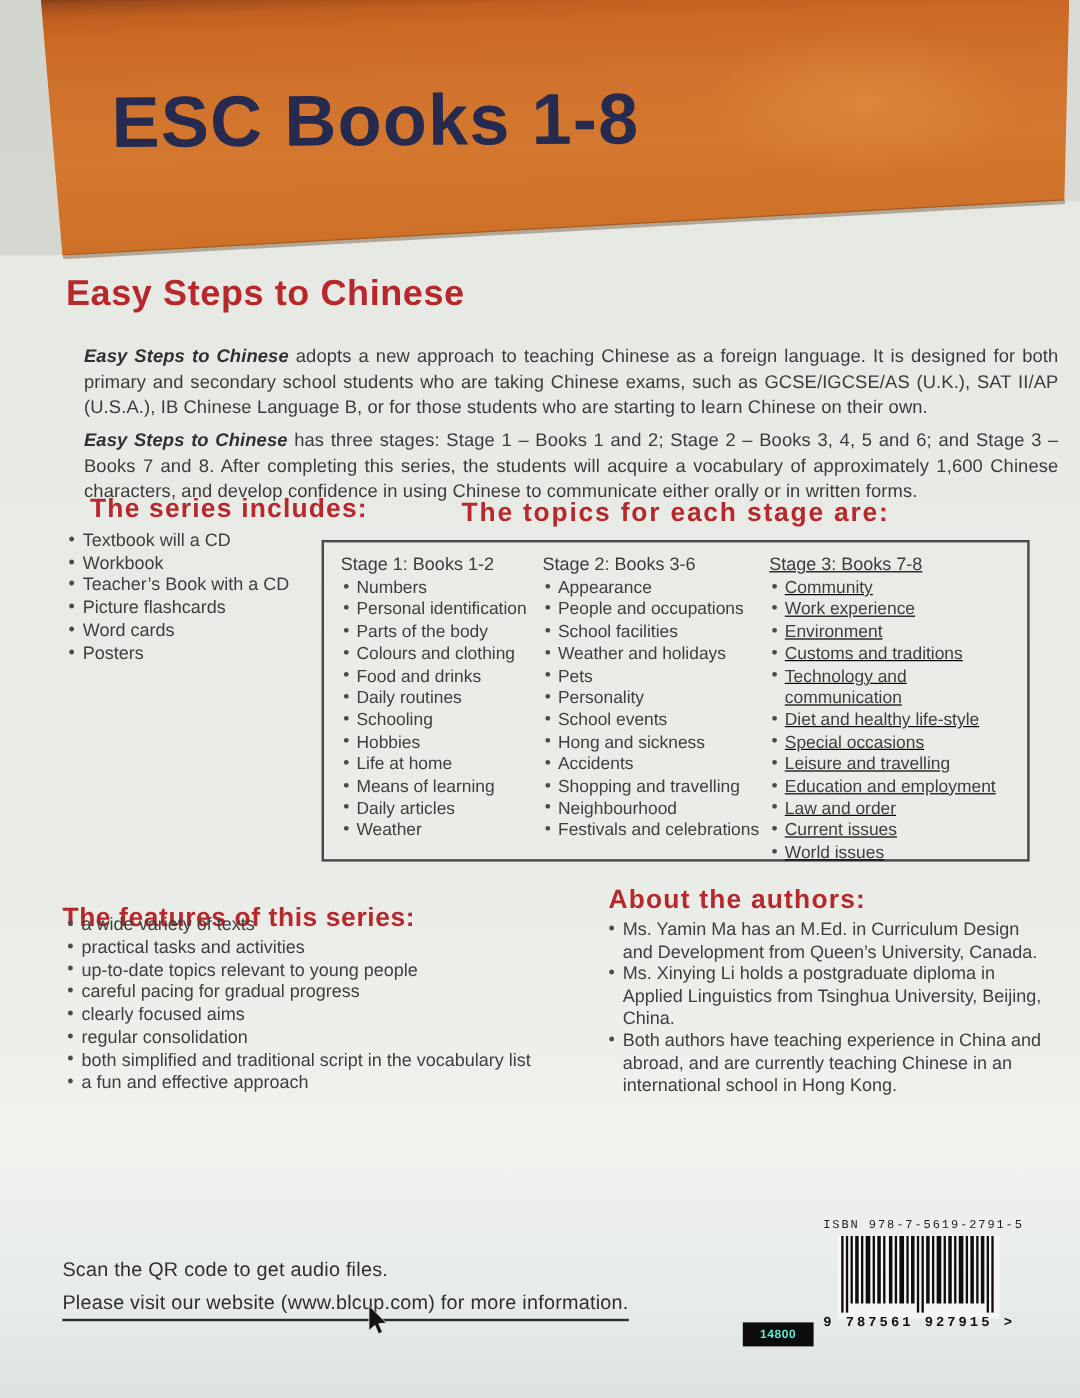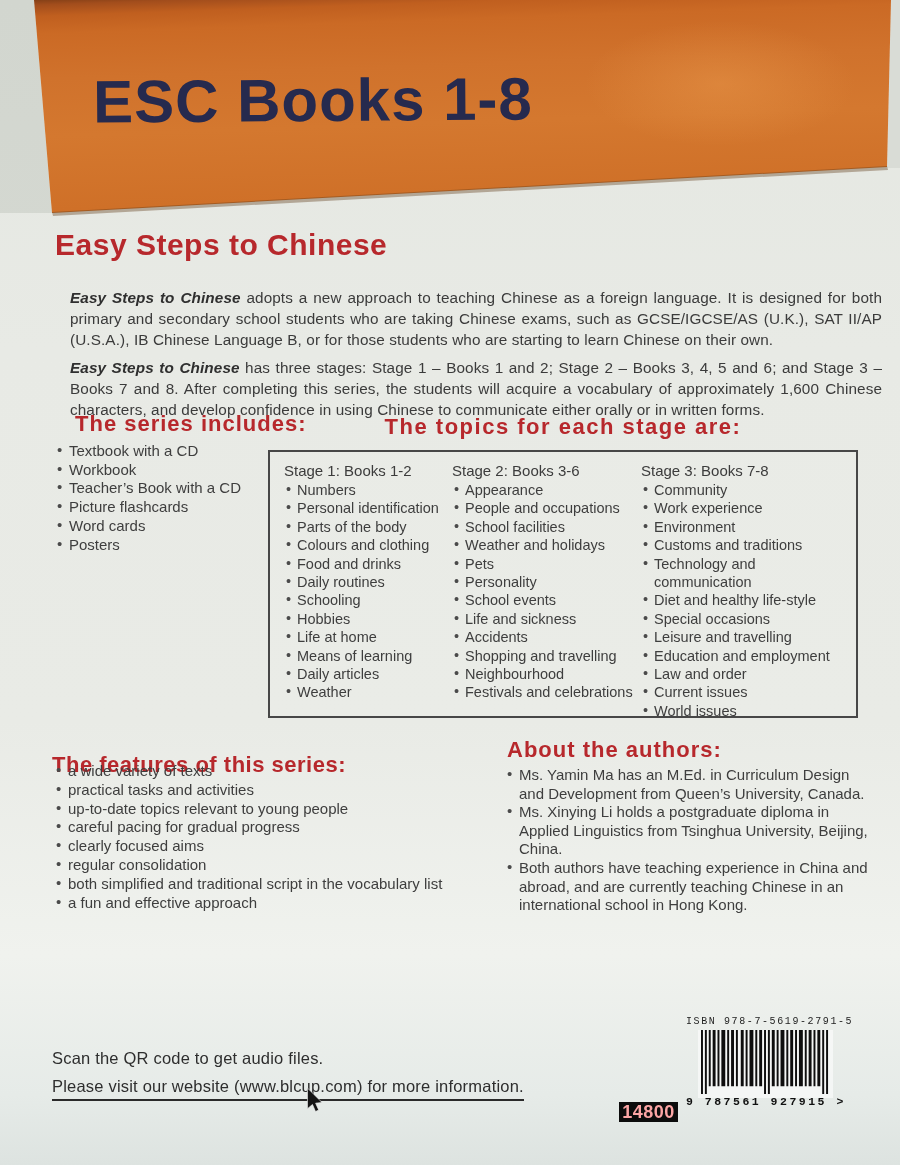--- a/index.html
+++ b/index.html
@@ -42,21 +42,21 @@
   #series-heading{position:absolute;left:55px;top:411px;font-size:22px;letter-spacing:1px;margin-left:20px;}
   #series-list{position:absolute;left:55px;top:442px;font-size:15px;line-height:18.7px;}
   
   #topics-heading{position:absolute;left:268px;top:414px;width:590px;text-align:center;
     font-size:22px;letter-spacing:1.5px;}
   .topics-box{position:absolute;left:268px;top:450px;width:590px;height:268px;
     border:2px solid #474747;display:flex;padding:10px 0 0 14px;background:rgba(255,255,255,.06);}
   .stage{flex:0 0 auto;}
   .stage:nth-child(1){width:168px;}
   .stage:nth-child(2){width:189px;}
-  .stage:nth-child(3){width:215px;}
+  .stage:nth-child(3){width:215px;text-decoration:underline;}
   .stage h3{margin:0 0 2px 0;font-size:15px;font-weight:400;color:#3c3c3c;}
   .stage ul.blist{font-size:14.5px;line-height:18.4px;}
   .stage ul.blist li{padding-left:13px;}
   
   #features-heading{position:absolute;left:52px;top:752px;font-size:22px;letter-spacing:.5px;}
   #features-list{position:absolute;left:54px;top:762px;font-size:15px;line-height:18.8px;}
   
   #authors-heading{position:absolute;left:507px;top:737px;font-size:22px;letter-spacing:1px;}
   #authors-list{position:absolute;left:505px;top:766px;width:364px;
     font-size:15px;line-height:18.6px;}
@@ -69,21 +69,21 @@
   #cursor{position:absolute;left:306px;top:1088px;}
   
   .isbn-block{position:absolute;left:686px;top:1016px;width:158px;text-align:center;}
   .isbn-label{font-family:"Liberation Mono","DejaVu Sans Mono",monospace;
     font-size:10px;letter-spacing:1.6px;color:#1d1d1d;white-space:nowrap;}
   .barcode-wrap{margin-top:3px;background:rgba(255,255,255,.55);display:inline-block;padding:0 2px;}
   .barcode-digits{font-family:"Liberation Mono","DejaVu Sans Mono",monospace;
     font-size:11.5px;letter-spacing:2.5px;color:#111;margin-top:-3px;white-space:nowrap;font-weight:bold;}
   
   .price-badge{position:absolute;left:619px;top:1102px;width:59px;height:20px;
-    background:#0c0c0c;color:#fca5a5;font-size:18px;font-weight:700;
+    background:#0c0c0c;color:#5eead4;font-size:10px;font-weight:700;
     display:flex;align-items:center;justify-content:center;letter-spacing:.5px;}
 </style>
 </head>
 <body>
 
 <div id="canvas">
 
   <div class="corner-tl"></div>
   <div class="corner-tr"></div>
 
@@ -92,21 +92,21 @@
   <h1 class="band-title">ESC Books 1-8</h1>
 
   <h2 class="red-h page-title">Easy Steps to Chinese</h2>
 
   <p class="para" id="para-1"><span class="lead">Easy Steps to Chinese</span><span> adopts a new approach to teaching Chinese as a foreign language.  It is designed for both primary and secondary school students who are taking Chinese exams, such as GCSE/IGCSE/AS (U.K.), SAT II/AP (U.S.A.), IB Chinese Language B, or for those students who are starting to learn Chinese on their own.</span></p>
 
   <p class="para" id="para-2"><span class="lead">Easy Steps to Chinese</span><span> has three stages: Stage 1 – Books 1 and 2; Stage 2 – Books 3, 4, 5 and 6; and Stage 3 – Books 7 and 8. After completing this series, the students will acquire a vocabulary of approximately 1,600 Chinese characters, and develop confidence in using Chinese to communicate either orally or in written forms.</span></p>
 
   <h2 class="red-h" id="series-heading">The series includes:</h2>
   <ul class="blist" id="series-list">
-      <li>Textbook with a CD</li>
+      <li>Textbook will a CD</li>
       <li>Workbook</li>
       <li>Teacher’s Book with a CD</li>
       <li>Picture flashcards</li>
       <li>Word cards</li>
       <li>Posters</li>
     </ul>
 
   <h2 class="red-h" id="topics-heading">The topics for each stage are:</h2>
   <div class="topics-box">
     <div class="stage">
@@ -129,21 +129,21 @@
     <div class="stage">
       <h3>Stage 2: Books 3-6</h3>
       <ul class="blist">
           <li>Appearance</li>
           <li>People and occupations</li>
           <li>School facilities</li>
           <li>Weather and holidays</li>
           <li>Pets</li>
           <li>Personality</li>
           <li>School events</li>
-          <li>Life and sickness</li>
+          <li>Hong and sickness</li>
           <li>Accidents</li>
           <li>Shopping and travelling</li>
           <li>Neighbourhood</li>
           <li>Festivals and celebrations</li>
         </ul>
     </div>
     <div class="stage">
       <h3>Stage 3: Books 7-8</h3>
       <ul class="blist">
           <li>Community</li>

